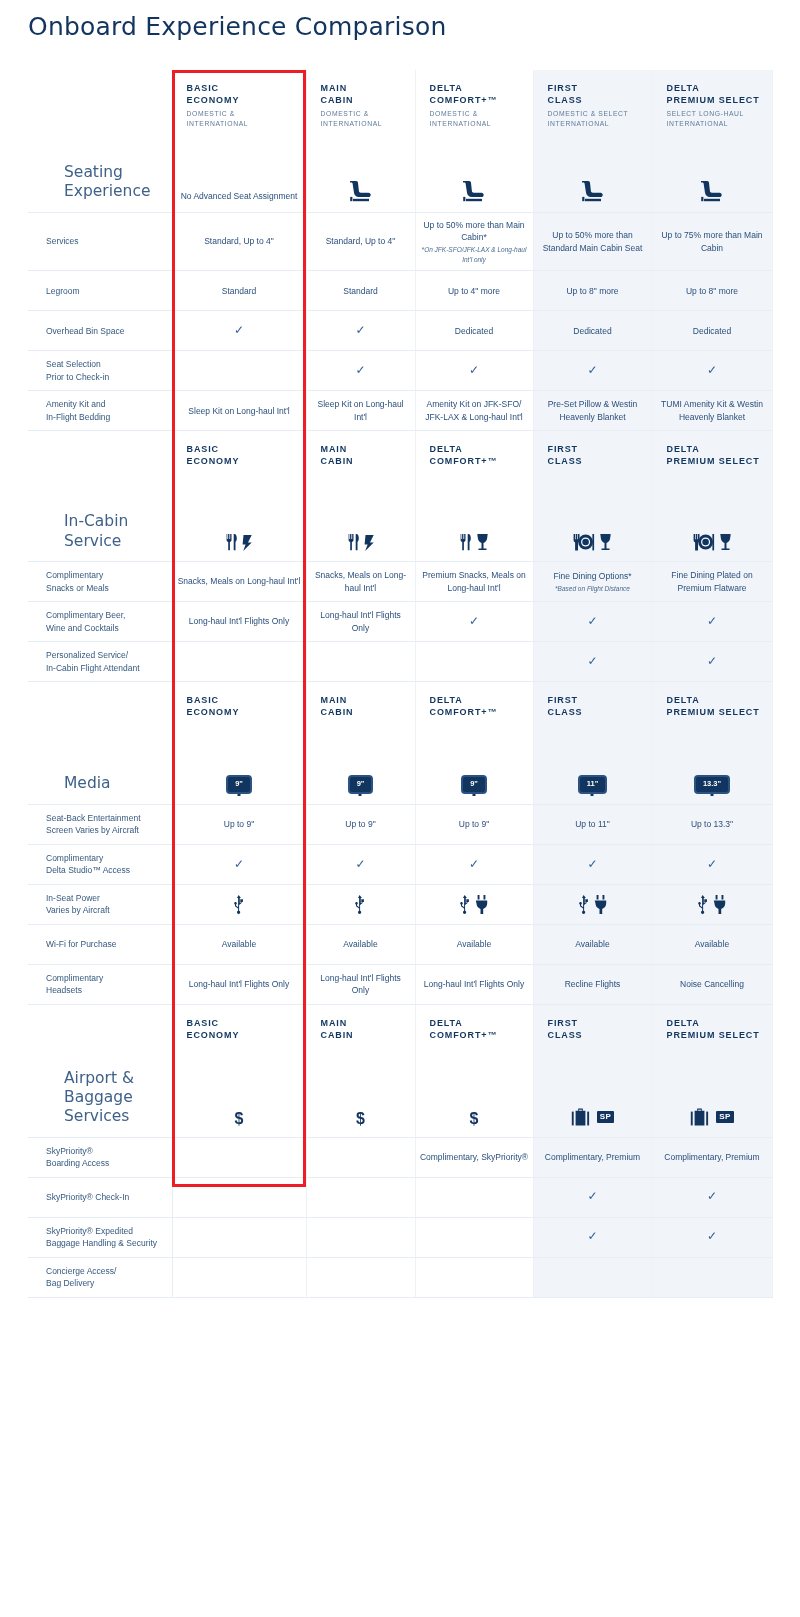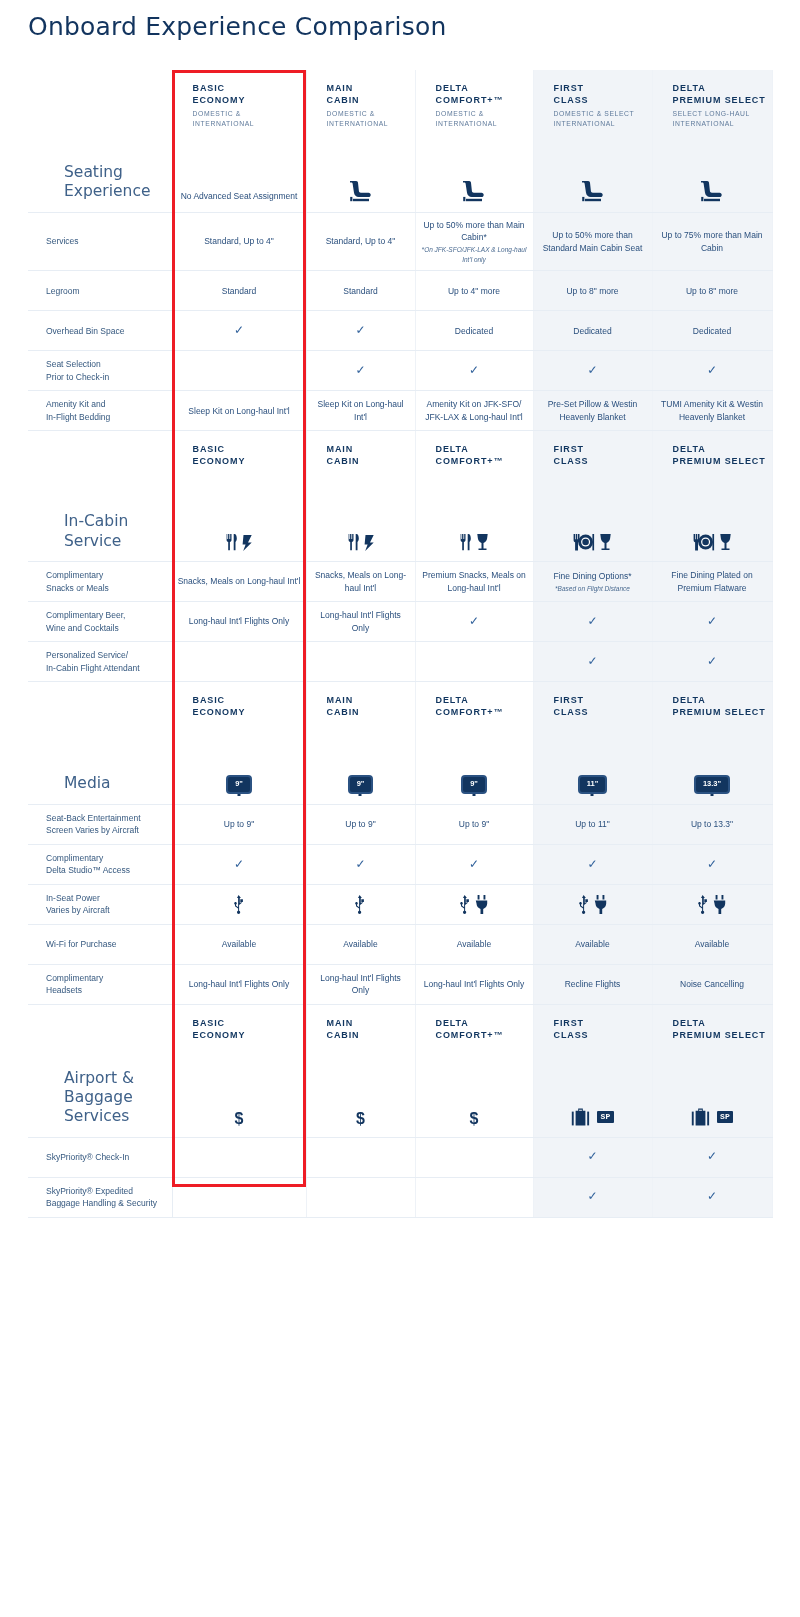--- a/index.html
+++ b/index.html
@@ -66,21 +66,21 @@
   }
   .brand-sub {
     font-weight: 400;
     font-size: 6.8px;
     letter-spacing: 0.6px;
     color: #5f7a9b;
     text-align: left;
     line-height: 1.4;
     margin-top: 3px;
   }
-  td.hdrcell { text-align: left; padding-left: 20px; vertical-align: top; }
+  td.hdrcell { text-align: left; padding-left: 14px; vertical-align: top; }
 
   .section-title {
     font-family: "DejaVu Sans", sans-serif;
     font-size: 15.5px;
     font-weight: 400;
     color: #3f6189;
     text-align: left;
     padding-left: 18px;
     line-height: 1.25;
   }
@@ -114,21 +114,20 @@
     width: 3px; height: 2px;
     background: #12355f;
   }
   .sp-badge {
     display:inline-block;
     background:#12355f; color:#fff;
     font-size:8px; font-weight:700;
     letter-spacing:0.3px;
     padding:2px 3px; border-radius:1px;
     line-height:1;
-    font-family:Liberation Mono, monospace;
   }
   .dollar { font-size: 16px; font-weight: 700; color:#12355f; line-height:1; }
 
   .redbox {
     position: absolute;
     border: 3px solid #ee1c25;
     pointer-events: none;
     z-index: 5;
   }
 </style>
@@ -621,31 +620,47 @@
                       <path d="M7.2 0.6h4.6v2.2h2.6v14.6H4.6V2.8h2.6V.6zm.9 2.2h2.8V1.7H8.1z"></path>
                       <path d="M16.2 3.6h1.9v13.8h-1.9z"></path>
                     </g>
                   </svg>
                   <span class="sp-badge">SP</span>
                 </span>
               </div>
             </td>
           </tr>
           <tr>
+            <td class="lbl">SkyPriority®<br>Boarding Access</td>
+            <td class="" style="height:40px"></td>
+            <td class="" style="height:40px"></td>
+            <td class="" style="height:40px"><span>Complimentary, SkyPriority®</span></td>
+            <td class="shade" style="height:40px"><span>Complimentary, Premium</span></td>
+            <td class="shade" style="height:40px"><span>Complimentary, Premium</span></td>
+          </tr>
+          <tr>
             <td class="lbl">SkyPriority® Check-In</td>
             <td class="" style="height:40px"></td>
             <td class="" style="height:40px"></td>
             <td class="" style="height:40px"></td>
             <td class="shade" style="height:40px"><span class="check">✓</span></td>
             <td class="shade" style="height:40px"><span class="check">✓</span></td>
           </tr>
           <tr>
             <td class="lbl">SkyPriority® Expedited<br>Baggage Handling &amp; Security</td>
             <td class="" style="height:40px"></td>
             <td class="" style="height:40px"></td>
             <td class="" style="height:40px"></td>
             <td class="shade" style="height:40px"><span class="check">✓</span></td>
             <td class="shade" style="height:40px"><span class="check">✓</span></td>
+          </tr>
+          <tr>
+            <td class="lbl">Concierge Access/<br>Bag Delivery</td>
+            <td class="" style="height:40px"></td>
+            <td class="" style="height:40px"></td>
+            <td class="" style="height:40px"></td>
+            <td class="shade" style="height:40px"></td>
+            <td class="shade" style="height:40px"></td>
           </tr>
         </tbody>
     </table>
   </div>
 </div>
 
 </body></html>

